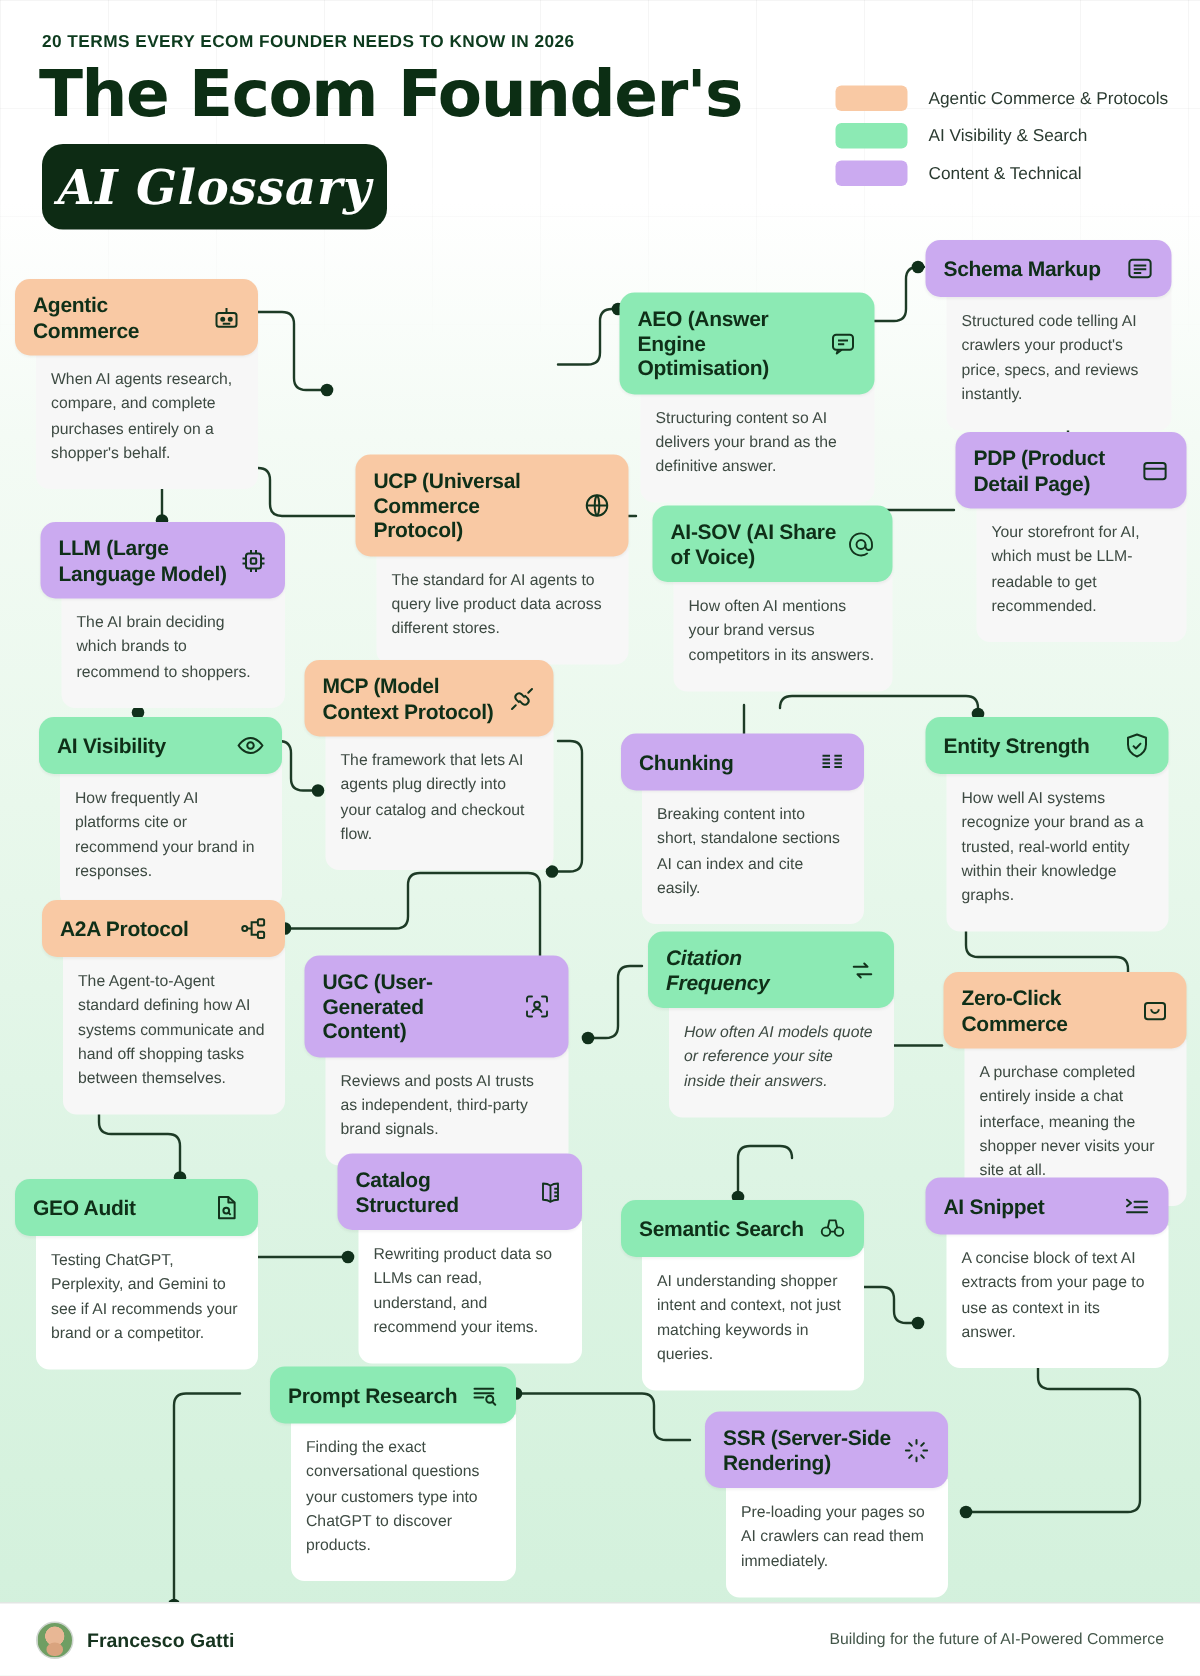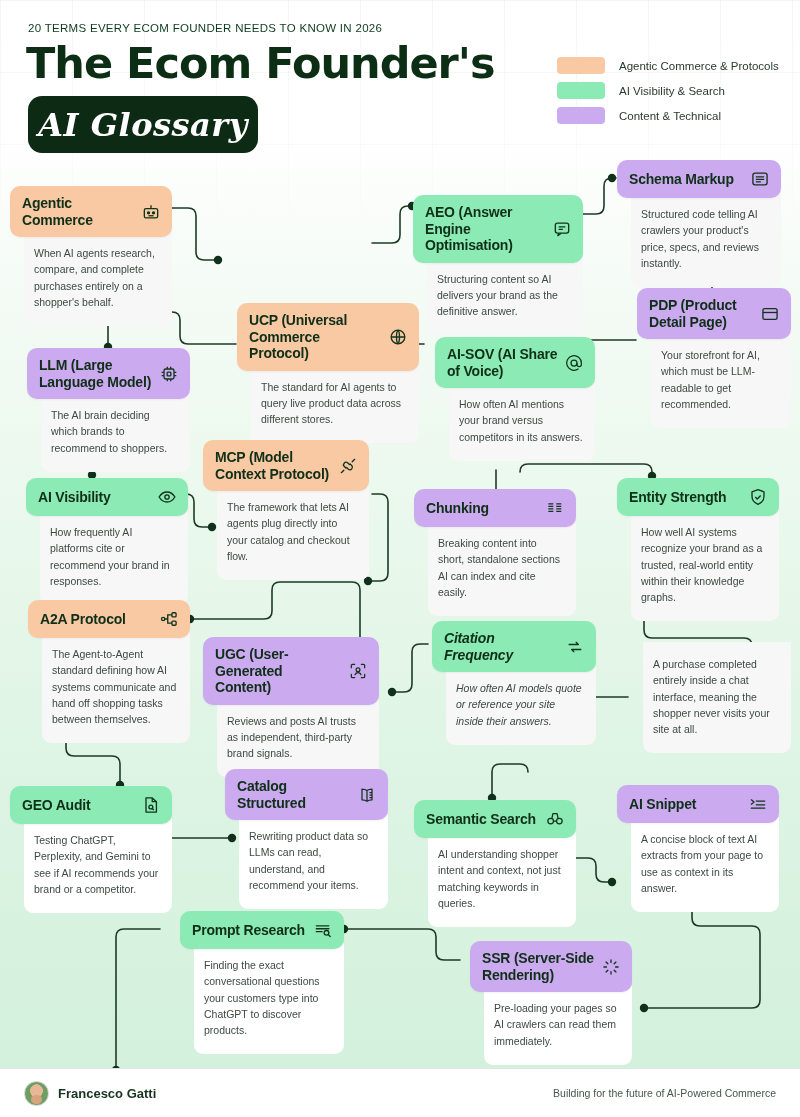--- a/index.html
+++ b/index.html
@@ -22,21 +22,21 @@
     background-size:72px 72px;
     -webkit-mask-image:linear-gradient(180deg, rgba(0,0,0,.9) 0%, rgba(0,0,0,.55) 55%, rgba(0,0,0,0) 100%);
     mask-image:linear-gradient(180deg, rgba(0,0,0,.9) 0%, rgba(0,0,0,.55) 55%, rgba(0,0,0,0) 100%);
     pointer-events:none;
   }
 
   
   #header{position:absolute;left:0;top:0;width:800px;height:160px;}
   .kicker{
     position:absolute;left:28px;top:22px;
-    font-size:11.5px;font-weight:normal;letter-spacing:.3px;
+    font-size:11.5px;font-weight:bold;letter-spacing:.3px;
     color:#0d3b1e;font-family:"Liberation Sans", sans-serif;
   }
   .headline{
     position:absolute;left:26px;top:42px;
     font-size:43px;font-weight:bold;color:#0c2e14;
     letter-spacing:-1px;line-height:1;
     font-family:"DejaVu Sans", sans-serif;
   }
   .glossary-pill{
     position:absolute;left:28px;top:96px;
@@ -369,20 +369,27 @@
     <div class="card-head">
       <div class="card-title">Citation Frequency</div>
       <svg class="card-icon" viewBox="0 0 24 24" fill="none" stroke="#12331c" stroke-width="1.6" stroke-linecap="round" stroke-linejoin="round">
         <path d="M5 9h11l-2.6-2.6M19 15H8l2.6 2.6"></path>
       </svg>
     </div>
     <div class="card-body">How often AI models quote or reference your site inside their answers.</div>
   </div>
 
   <div class="card cat-orange" style="left:629px;top:648px;width:162px;">
+    <div class="card-head">
+      <div class="card-title">Zero-Click Commerce</div>
+      <svg class="card-icon" viewBox="0 0 24 24" fill="none" stroke="#12331c" stroke-width="1.6" stroke-linejoin="round">
+        <rect x="4" y="5.5" width="16" height="13" rx="2.2"></rect>
+          <path d="M9 10.5a3 3 0 006 0"></path>
+      </svg>
+    </div>
     <div class="card-body">A purchase completed entirely inside a chat interface, meaning the shopper never visits your site at all.</div>
   </div>
 
   <div class="card cat-green on-green" style="left:10px;top:786px;width:162px;">
     <div class="card-head">
       <div class="card-title">GEO Audit</div>
       <svg class="card-icon" viewBox="0 0 24 24" fill="none" stroke="#12331c" stroke-width="1.6" stroke-linejoin="round">
         <path d="M6 3.5h7.5L18.5 8v12.5H6z"></path>
           <path d="M13.5 3.5V8h5"></path>
           <circle cx="11.8" cy="14.4" r="2.3"></circle>

